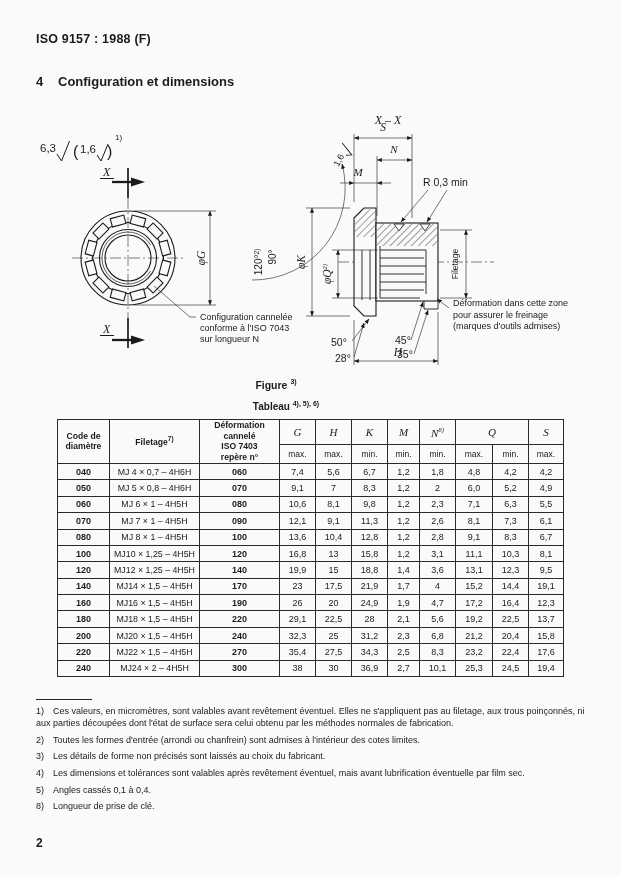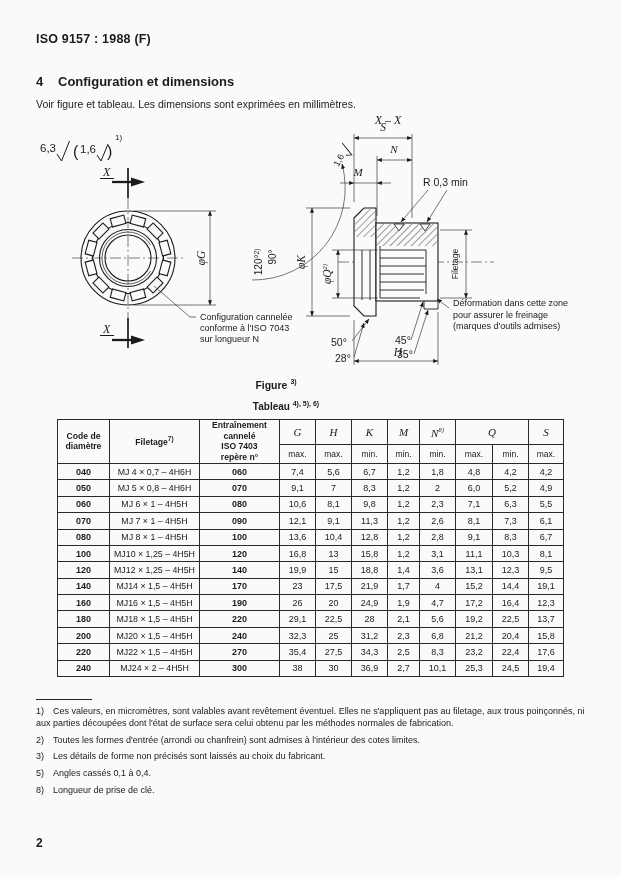--- a/index.html
+++ b/index.html
@@ -43,21 +43,20 @@
 <body>
 
 <div class="page">
 
   <div class="doc-ref">ISO 9157 : 1988 (F)</div>
 
   <div class="sec-head">
     <span class="num">4</span><span>Configuration et dimensions</span>
   </div>
 
-  <div class="intro">Voir figure et tableau. Les dimensions sont exprimées en millimètres.</div>
 
   <div class="fig-wrap">
   <svg width="621" height="268" viewBox="0 0 621 268">
     <defs>
       <marker id="ar" viewBox="0 0 10 10" refX="9.5" refY="5" markerWidth="8.5" markerHeight="8.5" orient="auto-start-reverse">
         <path d="M0,1 L10,5 L0,9 z" fill="#1b1b1b"></path>
       </marker>
       <pattern id="hx" width="5" height="5" patternUnits="userSpaceOnUse" patternTransform="rotate(45)">
         <line x1="0" y1="0" x2="0" y2="5" stroke="#2a2a2a" stroke-width="0.9"></line>
       </pattern>
@@ -263,21 +262,21 @@
     <thead>
       <tr>
         <th rowspan="2" class="h-sans">
           <span class="ln">Code de</span>
             <span class="ln">diamètre</span>
         </th>
         <th rowspan="2" class="h-sans">
           <span>Filetage</span><sup>7)</sup>
         </th>
         <th rowspan="2" class="h-sans">
-          <span class="ln">Entraînement</span>
+          <span class="ln">Déformation</span>
           <span class="ln">cannelé</span>
           <span class="ln">ISO 7403</span>
           <span class="ln">repère n°</span>
         </th>
         <th class="h-let nb">G</th>
         <th class="h-let nb">H</th>
         <th class="h-let nb">K</th>
         <th class="h-let nb">M</th>
         <th class="h-let nb"><span>N</span><sup>8)</sup></th>
         <th class="h-let" colspan="2">Q</th>
@@ -465,18 +464,19 @@
           <td class="c10">19,4</td>
         </tr>
       </tbody>
   </table>
 
   <div class="fn-rule"></div>
   <div class="footnotes">
       <div class="fn"><span class="fn-m">1)</span><span>Ces valeurs, en micromètres, sont valables avant revêtement éventuel. Elles ne s'appliquent pas au filetage, aux trous poinçonnés, ni aux parties découpées dont l'état de surface sera celui obtenu par les méthodes normales de fabrication.</span></div>
       <div class="fn"><span class="fn-m">2)</span><span>Toutes les formes d'entrée (arrondi ou chanfrein) sont admises à l'intérieur des cotes limites.</span></div>
       <div class="fn"><span class="fn-m">3)</span><span>Les détails de forme non précisés sont laissés au choix du fabricant.</span></div>
+      <div class="fn"><span class="fn-m">4)</span><span>Les dimensions et tolérances sont valables après revêtement éventuel, mais avant lubrification éventuelle par film sec.</span></div>
       <div class="fn"><span class="fn-m">5)</span><span>Angles cassés 0,1 à 0,4.</span></div>
       <div class="fn"><span class="fn-m">8)</span><span>Longueur de prise de clé.</span></div>
     </div>
 
   <div class="page-num">2</div>
 </div>
 
 </body></html>

